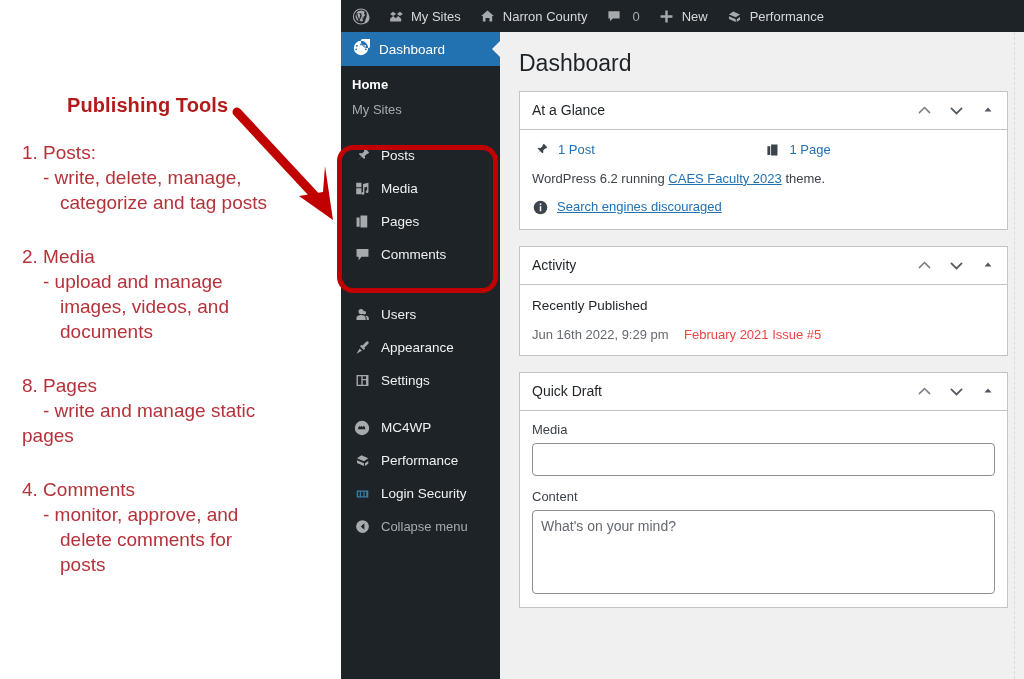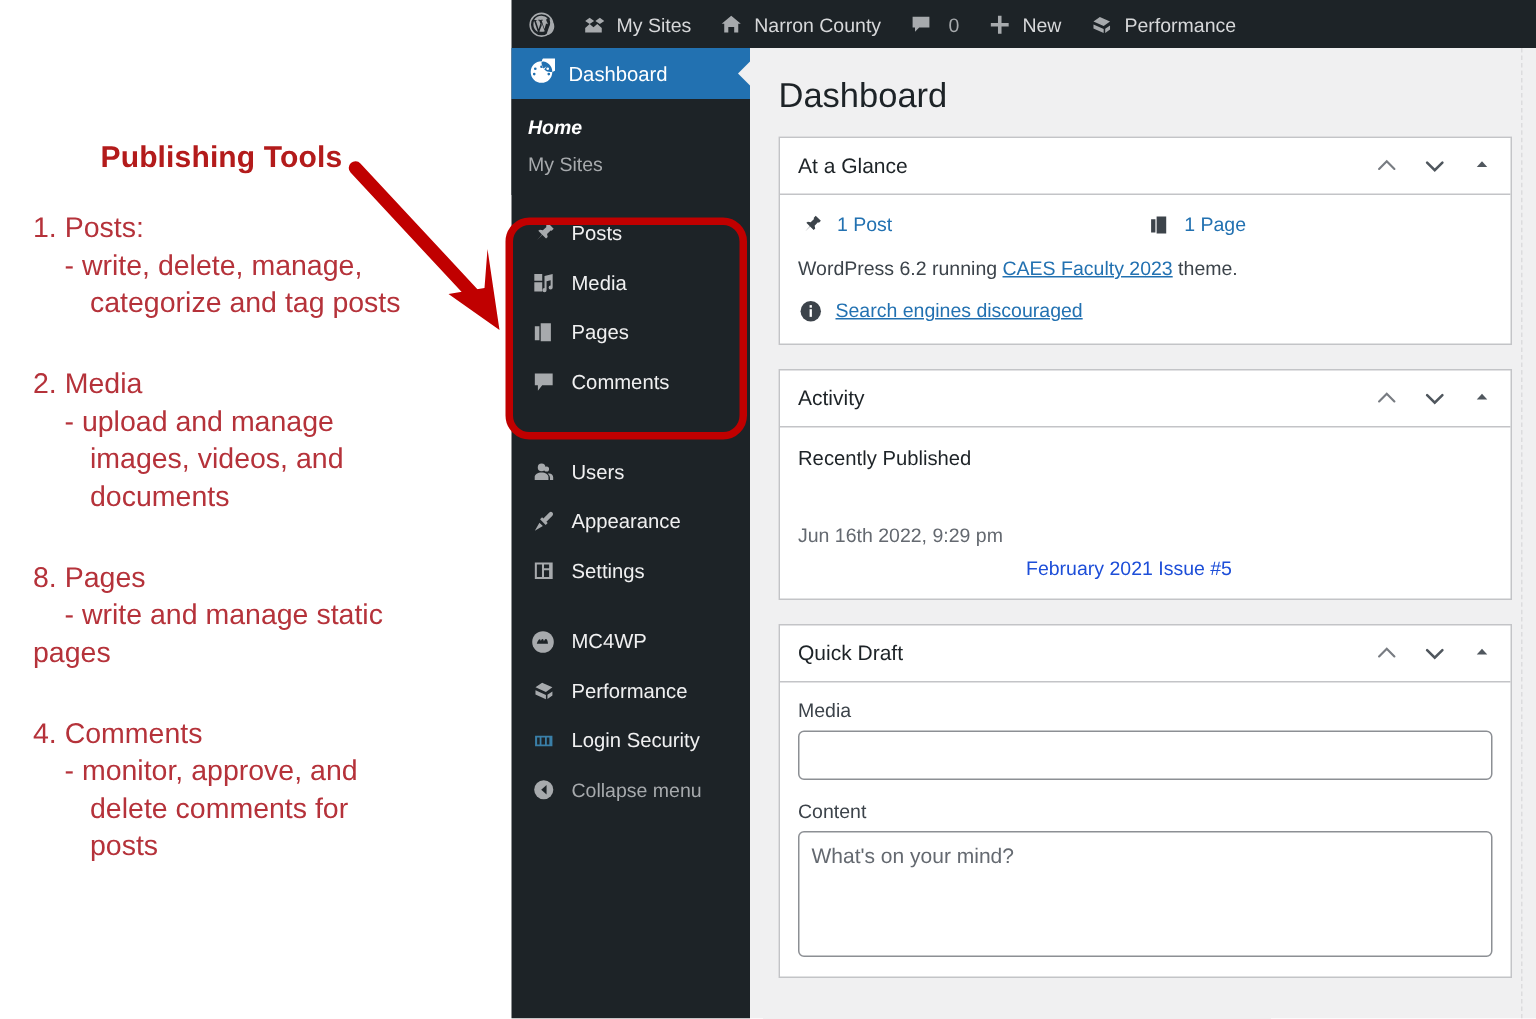--- a/index.html
+++ b/index.html
@@ -56,21 +56,21 @@
     color:#ffffff;
   }
   #menu-dashboard{background:#2271b1;font-weight:400;}
   #menu-dashboard .caret{
     position:absolute;right:0;top:50%;transform:translateY(-50%);
     width:0;height:0;border-top:8px solid transparent;border-bottom:8px solid transparent;
     border-right:8px solid #f0f0f1;
   }
   .submenu{padding:6px 0 8px 0;background:#1d2327;}
   .submenu-item{padding:5px 0 5px 11px;font-size:13px;color:#a7aaad;}
-  .submenu-item.current{color:#ffffff;font-weight:bold;font-style:italic;}
+  .submenu-item.current{color:#ffffff;font-weight:bold;}
   .menu-item{
     display:flex;align-items:center;gap:9px;
     height:33px;padding-left:11px;color:#f0f0f1;font-size:13.5px;
   }
   .menu-item .m-ico{width:20px;height:20px;display:inline-flex;align-items:center;justify-content:center;fill:#a7aaad;}
   .menu-sep{height:9px;}
   #menu-collapse{color:#a7aaad;font-size:13px;}
   #menu-collapse .m-ico{fill:#a7aaad;}
   
   #highlight-box{
@@ -109,21 +109,21 @@
   .glance-ico{width:18px;height:18px;display:inline-flex;align-items:center;justify-content:center;fill:#3c434a;}
   #wp-version-msg{font-size:13px;color:#3c434a;margin:0 0 13px 0;}
   #wp-version-msg a{color:#2271b1;text-decoration:underline;}
   #search-engines-row{display:flex;align-items:flex-start;gap:8px;font-size:13px;}
   #search-engines-row a{color:#2271b1;text-decoration:underline;}
   .info-ico{width:17px;height:17px;display:inline-flex;}
   
   #activity-subtitle{font-size:13.5px;color:#1d2327;margin:2px 0 14px 0;}
   #published-row{display:flex;align-items:center;font-size:13px;}
   #published-date{color:#646970;width:152px;}
-  #published-link{color:#1d4ed8;text-decoration:none;margin-top:44px;}
+  #published-link{color:#ef4444;text-decoration:none;}
   
   .qd-label{display:block;font-size:13px;color:#3c434a;margin:0 0 6px 0;}
   #quick-draft-title{
     display:block;width:100%;box-sizing:border-box;height:33px;
     border:1px solid #8c8f94;border-radius:4px;background:#fff;
     font-family:"Liberation Sans",sans-serif;font-size:14px;padding:0 8px;color:#2c3338;
   }
   #quick-draft-content{
     display:block;width:100%;box-sizing:border-box;height:84px;margin-top:0;
     border:1px solid #8c8f94;border-radius:4px;background:#fff;resize:none;

